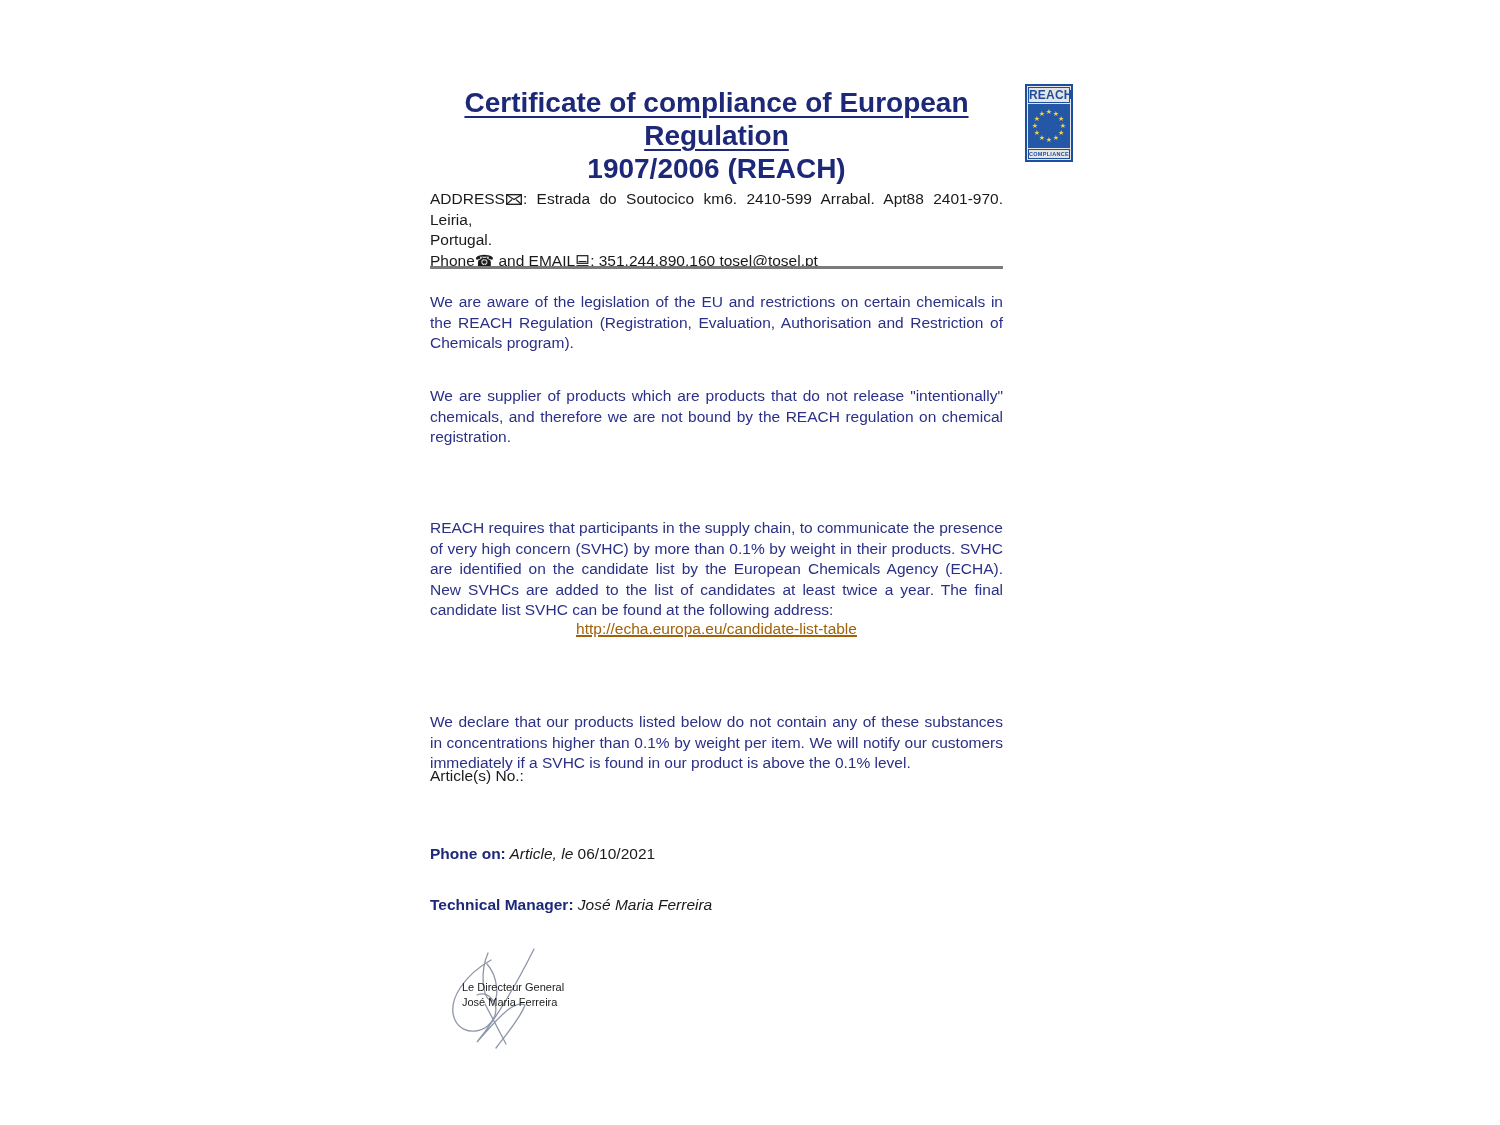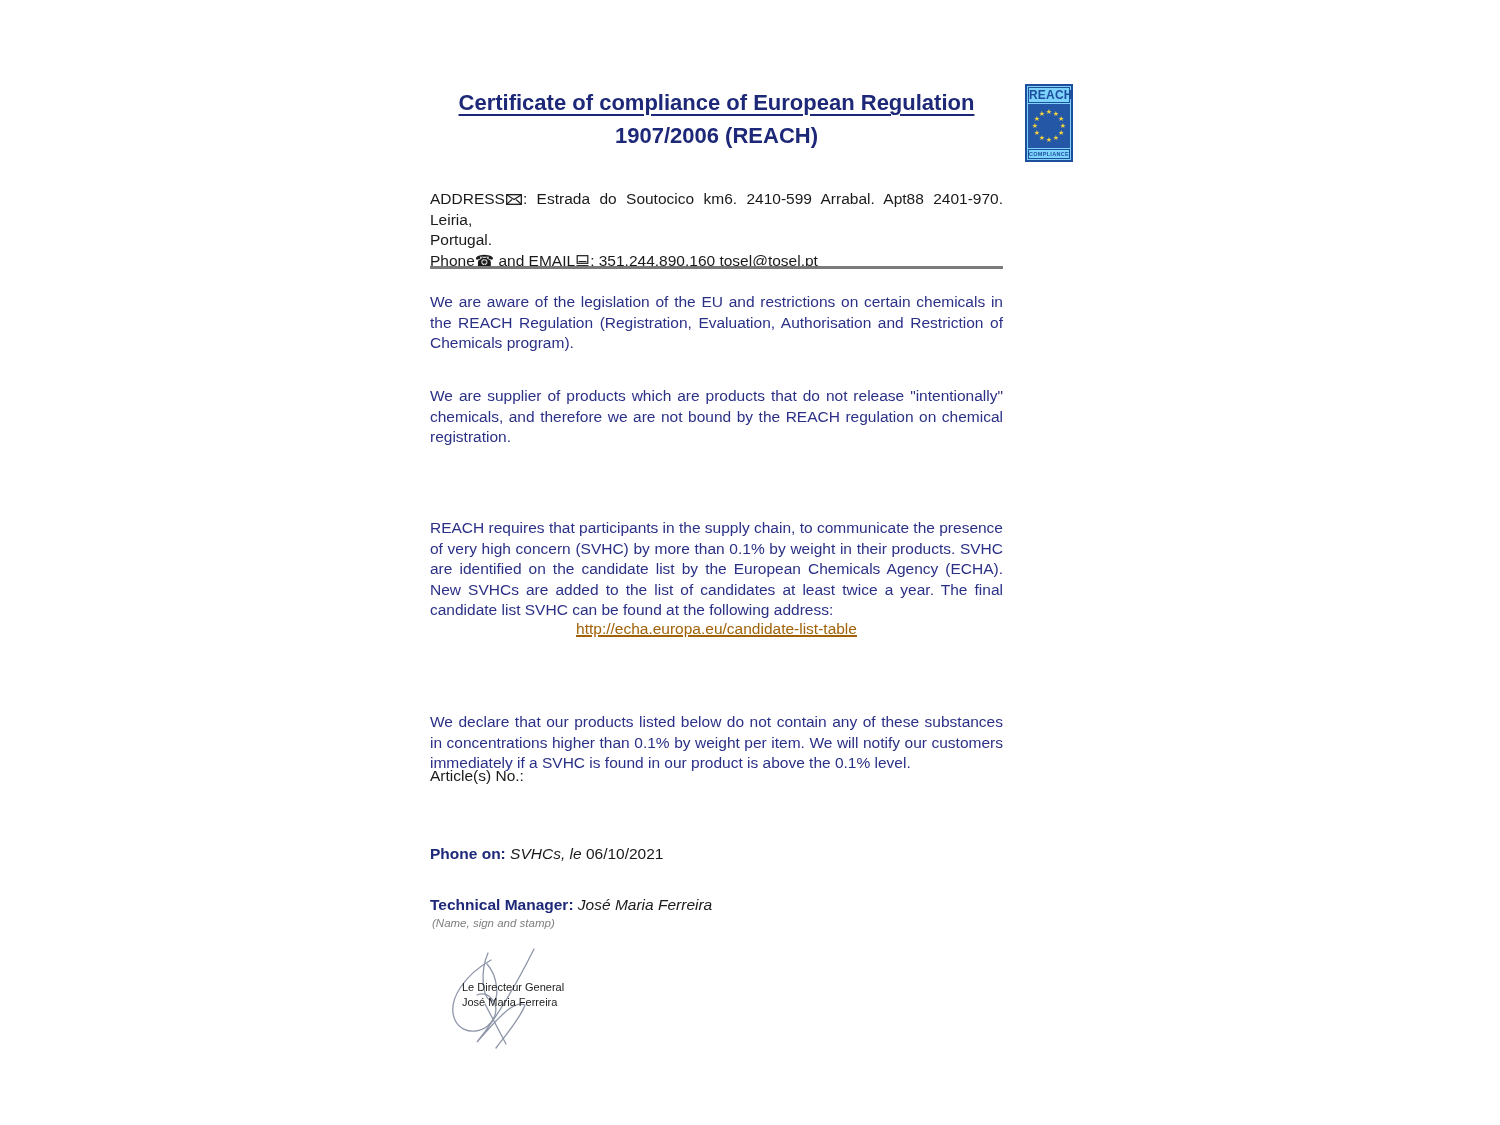--- a/index.html
+++ b/index.html
@@ -4,33 +4,33 @@
 <style>
   * { margin:0; padding:0; box-sizing:border-box; }
   html,body { width:1500px; height:1125px; background:#ffffff; }
   body { font-family:"Liberation Sans", sans-serif; position:relative; overflow:hidden; }
 
   .page { position:absolute; inset:0; background:#ffffff; }
 
   
   .title {
     position:absolute; left:430px; top:86px; width:573px;
-    text-align:center; font-weight:bold; font-size:22px; line-height:33px;
+    text-align:center; font-weight:bold; font-size:28px; line-height:33px;
     color:#1d2878;
   }
   .title .u {
     text-decoration:underline;
     text-decoration-thickness:2px;
     text-underline-offset:4px;
   }
 
   
   .logo {
     position:absolute; left:1025px; top:84px; width:48px;
-    border:2px solid #1d4f9e; background:#7dd3fc;
+    border:2px solid #1d4f9e; background:#e5e5e5;
   }
   .logo-top {
     margin:1px; border:1.5px solid #1d4f9e;
     color:#1d4f9e; font-weight:bold; font-size:12px; line-height:14px;
     text-align:center; letter-spacing:0.2px;
   }
   .logo-mid {
     margin:0 1px; background:#2458a6; height:44px; position:relative;
   }
   .logo-mid span {
@@ -157,29 +157,28 @@
   <div class="link-row">
     <a>http://echa.europa.eu/candidate-list-table</a>
   </div>
 
   <p class="para p4">We declare that our products listed below do not contain any of these substances in concentrations higher than 0.1% by weight per item. We will notify our customers immediately if a SVHC is found in our product is above the 0.1% level.</p>
 
   <div class="article">Article(s) No.:</div>
 
   <div class="sig-line made-on">
     <div>
-      <span class="lbl">Phone on:</span><span class="ital"> SVHCs, le</span><span> 06/10/2021</span>
+      <span class="lbl">Phone on:</span><span class="ital"> Article, le</span><span> 06/10/2021</span>
     </div>
   </div>
 
   <div class="sig-line manager">
     <div>
       <span class="lbl">Technical Manager:</span><span class="ital"> José Maria Ferreira</span>
     </div>
-    <div class="caption">(Name, sign and stamp)</div>
   </div>
 
   <div class="stamp">
     <svg width="125" height="108" viewBox="0 0 125 108">
       <g fill="none" stroke="#8e96a8" stroke-width="1.3" stroke-linecap="round">
         <path d="M55 14 C 30 28, 10 54, 19 74 C 27 91, 53 88, 59 69 C 63 55, 51 45, 41 49"></path>
         <path d="M52 7 C 44 25, 46 53, 56 55 C 64 56, 62 30, 51 18"></path>
         <path d="M98 3 C 84 31, 63 69, 41 96 C 59 76, 77 53, 89 59 C 85 71, 70 89, 60 102"></path>
         <path d="M49 58 L 70 98"></path>
       </g>

